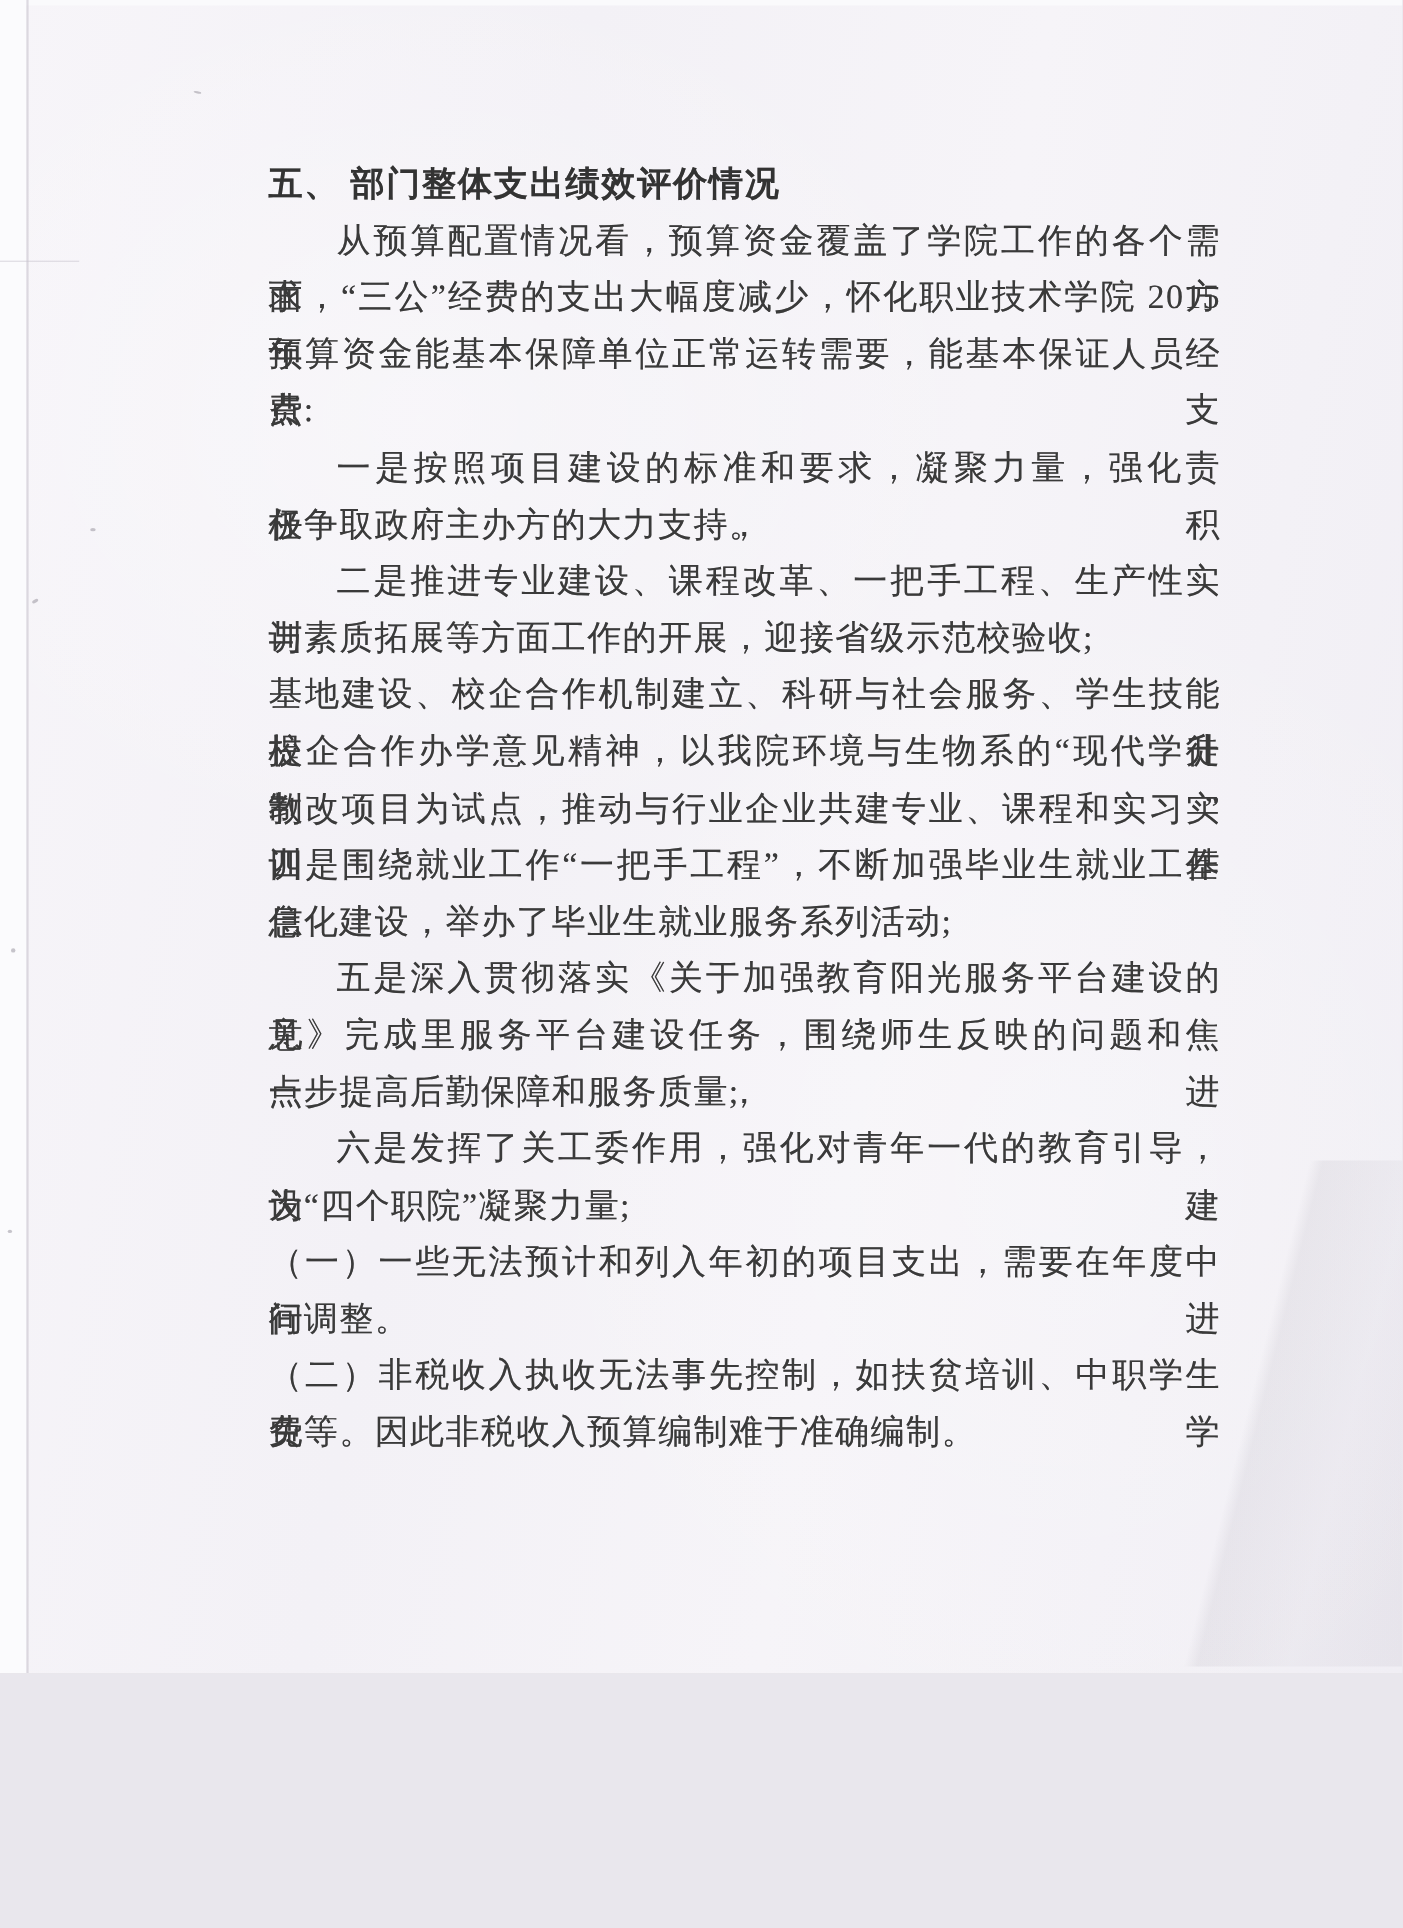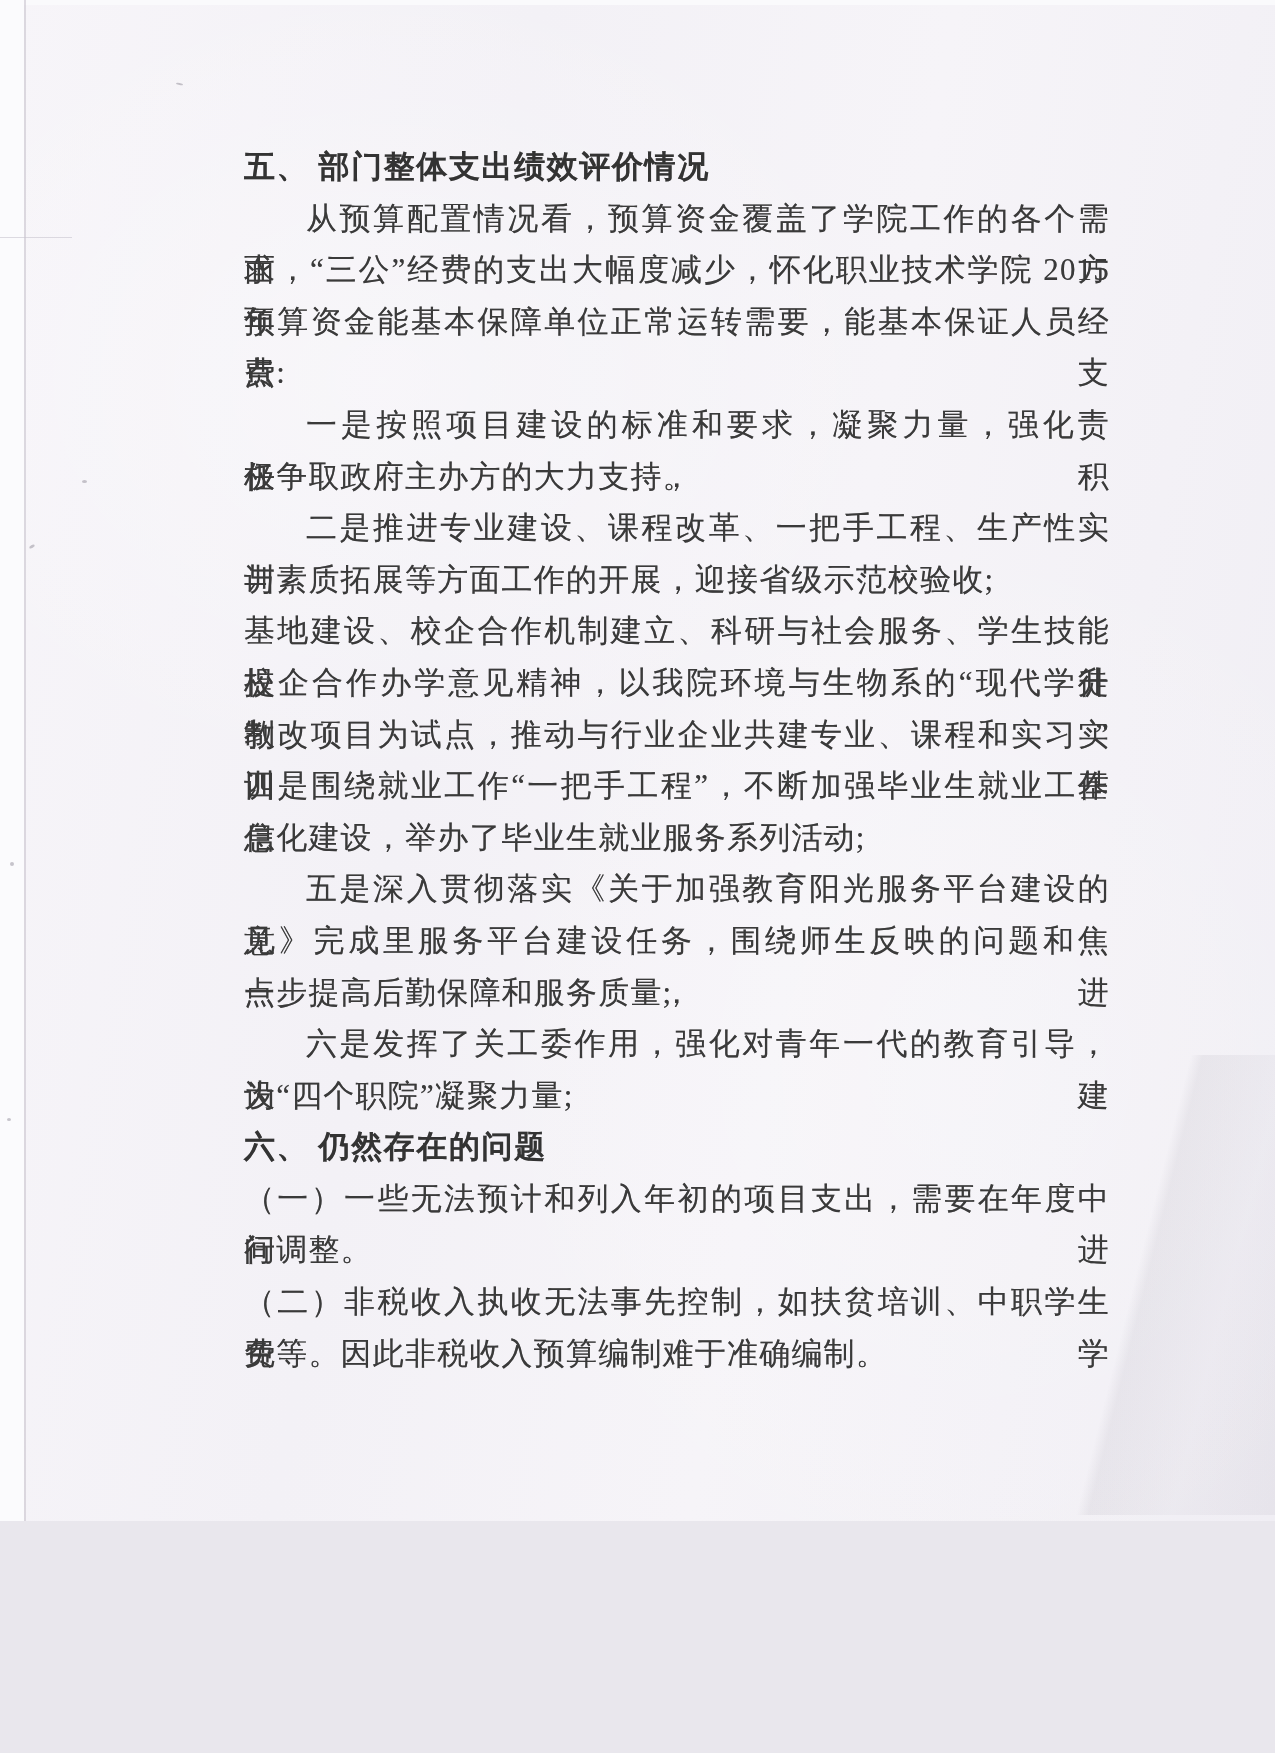--- a/index.html
+++ b/index.html
@@ -105,21 +105,20 @@
     <div class="line just">基地建设、校企合作机制建立、科研与社会服务、学生技能提升</div>
     <div class="line just">校企合作办学意见精神，以我院环境与生物系的“现代学徒制”</div>
     <div class="line just">教改项目为试点，推动与行业企业共建专业、课程和实习实训基</div>
     <div class="line just">四是围绕就业工作“一把手工程”，不断加强毕业生就业工作信</div>
     <div class="line">息化建设，举办了毕业生就业服务系列活动;</div>
     <div class="line ind just">五是深入贯彻落实《关于加强教育阳光服务平台建设的意</div>
     <div class="line just">见》完成里服务平台建设任务，围绕师生反映的问题和焦点，进</div>
     <div class="line">一步提高后勤保障和服务质量;</div>
     <div class="line ind just">六是发挥了关工委作用，强化对青年一代的教育引导，为建</div>
     <div class="line">设“四个职院”凝聚力量;</div>
-    <div class="line head">六、 仍然存在的问题</div>
     <div class="line just">（一）一些无法预计和列入年初的项目支出，需要在年度中间进</div>
     <div class="line">行调整。</div>
     <div class="line just">（二）非税收入执收无法事先控制，如扶贫培训、中职学生免学</div>
     <div class="line">费等。因此非税收入预算编制难于准确编制。</div>
   </div>
 
   <div class="speck s1"></div>
   <div class="speck s2"></div>
   <div class="speck s3"></div>
   <div class="speck s4"></div>

